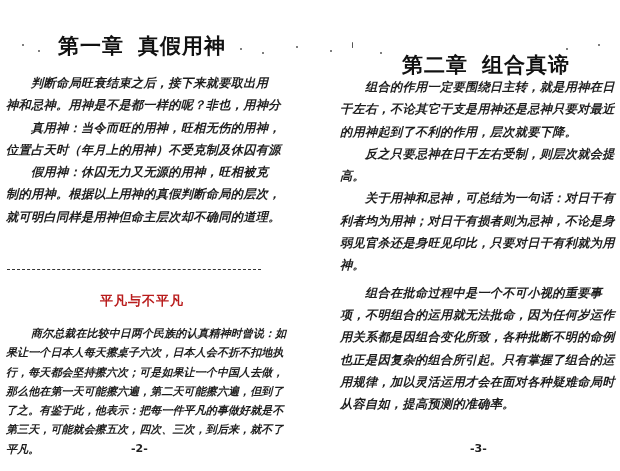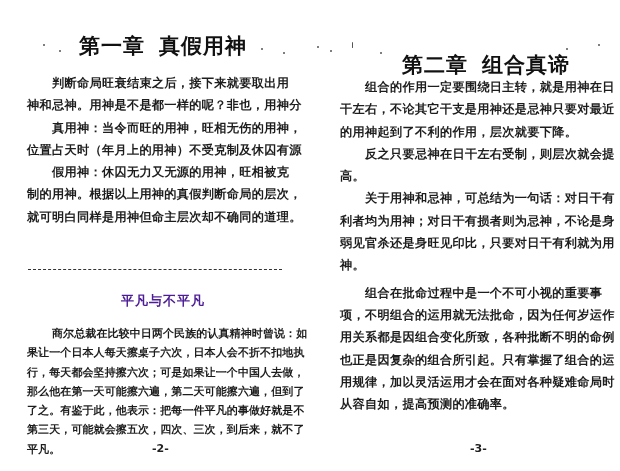--- a/index.html
+++ b/index.html
@@ -1,35 +1,35 @@
 <!DOCTYPE html>
 <html><head>
 <meta charset="utf-8">
 <style>
   html, body { margin:0; padding:0; background:#ffffff; }
   body { width:620px; height:471px; position:relative; overflow:hidden;
          font-family:"DejaVu Sans", "Liberation Sans", sans-serif; color:#1a1a1a; }
   .page { position:absolute; top:0; height:471px; }
-  .page.left { left:0; width:300px;margin-left:21px; }
+  .page.left { left:0; width:300px; }
   .page.right { left:322px; width:298px; }
   .chapter-title { position:absolute; top:32px; font-size:21px; font-weight:bold;
                    letter-spacing:1px; white-space:nowrap; color:#111; }
   .left .chapter-title { left:58px; }
   .right .chapter-title { left:80px;margin-top:19px; }
   .chapter-title .num { margin-right:14px; }
   .para { position:absolute; font-size:12.2px; line-height:22.3px; font-weight:bold;
-          color:#1d1d1d; letter-spacing:0.3px; }
+          color:#1d1d1d; letter-spacing:0.3px;font-style:italic; }
   .left .para { left:6px; width:270px; }
   .right .para { left:18px; width:284px; }
   .line { display:block; white-space:nowrap; }
   .indent { padding-left:25px; }
   .divider { position:absolute; left:7px; top:269px; width:254px; height:0;
              border-top:1.5px dashed #333; }
   .section-title { position:absolute; left:100px; top:292px; font-size:13px;
-                   font-weight:bold; color:#4c1d95; letter-spacing:1px; }
+                   font-weight:bold; color:#b91c1c; letter-spacing:1px; }
   .small { font-size:11px; line-height:19.3px; letter-spacing:0.1px; }
   .page-num { position:absolute; top:442px; font-size:11px; font-weight:bold; color:#222; }
   .left .page-num { left:131px; }
   .right .page-num { left:148px; }
   .speck { position:absolute; width:2px; height:2px; background:#555; border-radius:1px; }
 </style>
 </head>
 <body>
 
 <div class="page left">

